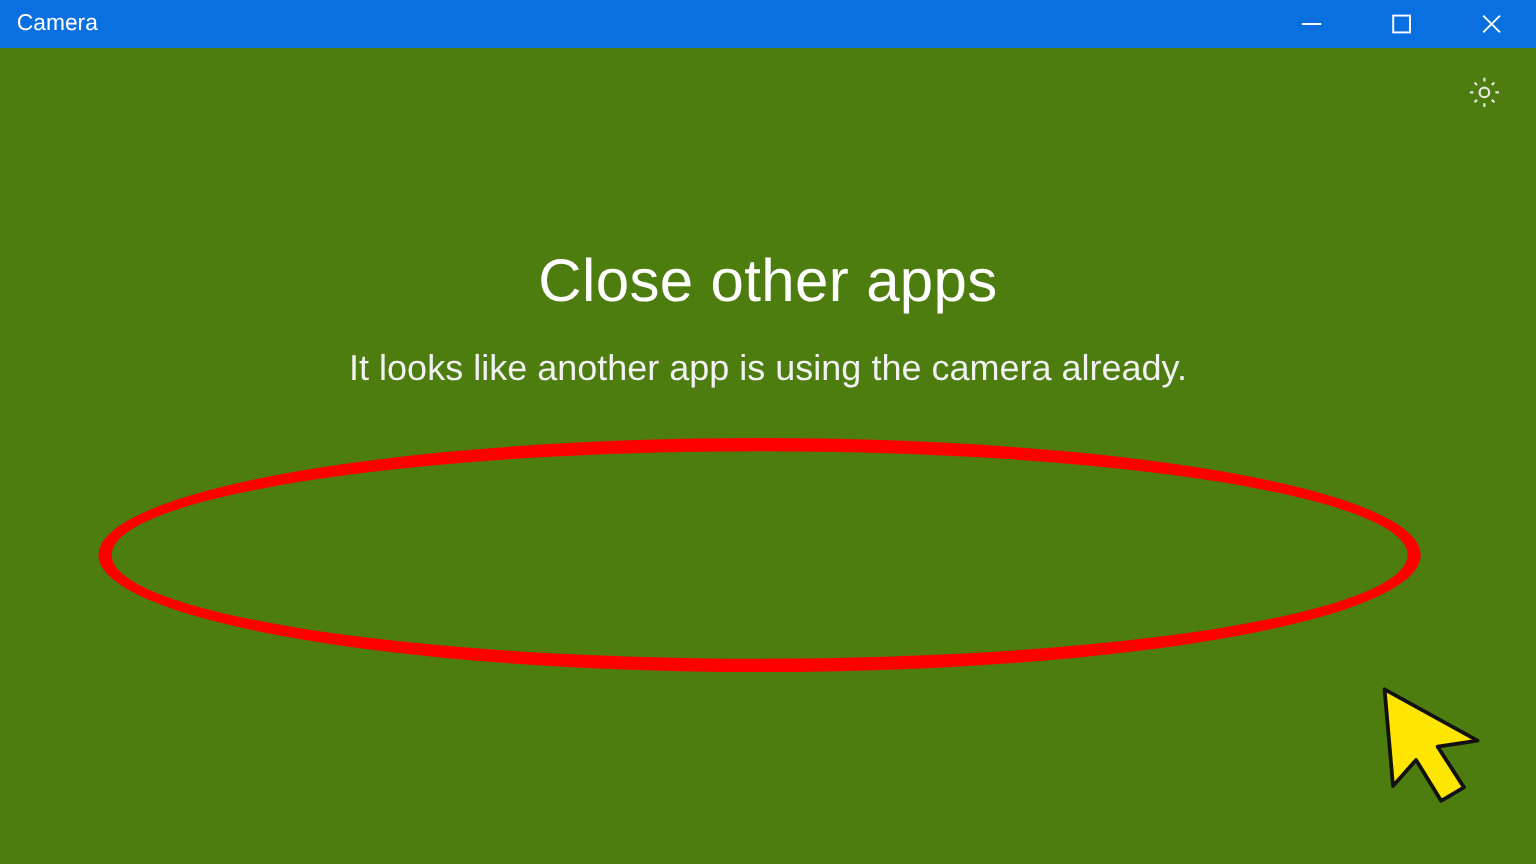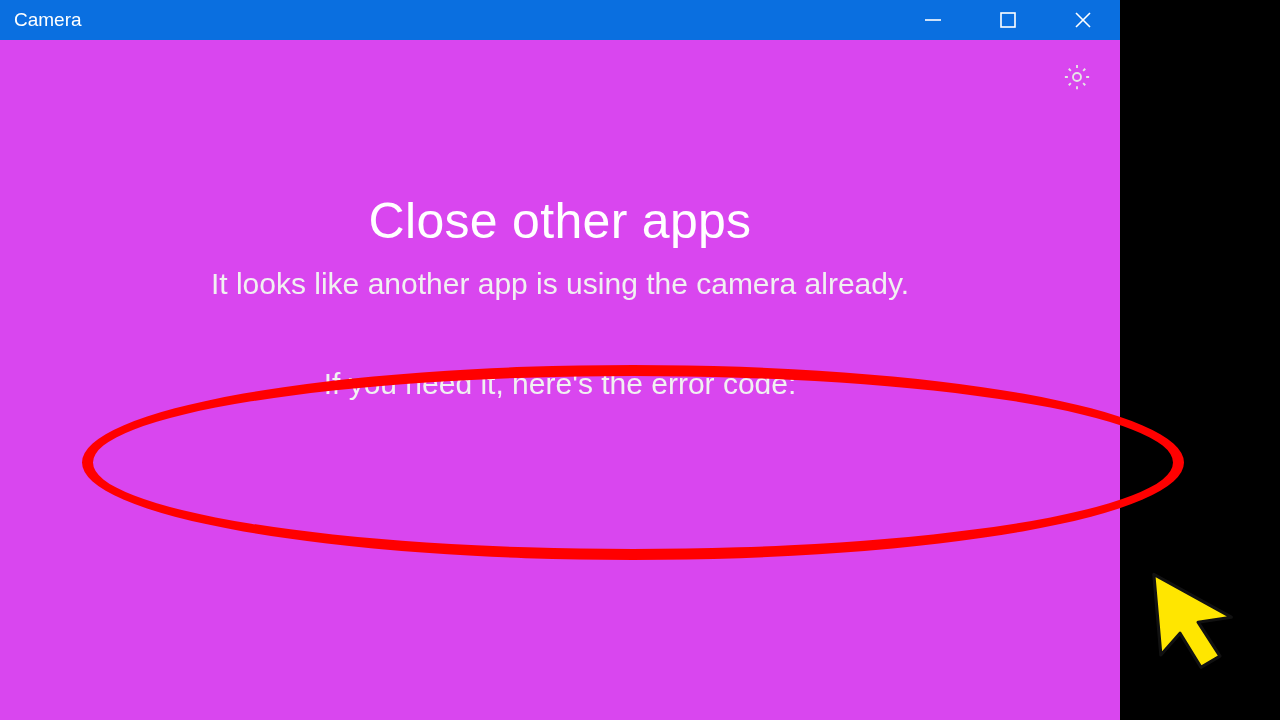--- a/index.html
+++ b/index.html
@@ -1,17 +1,17 @@
 <!DOCTYPE html>
 <html><head>
 <meta charset="utf-8">
 <style>
   * { box-sizing: border-box; margin: 0; padding: 0; }
   html, body { width: 1280px; height: 720px; overflow: hidden; font-family: "Segoe UI", Arial, sans-serif; background:#000; }
-  .window { width:1120px; height:720px; background:#d946ef; position:relative; }
+  .window { width:1280px; height:720px; background:#4d7c0f; position:relative; }
 
   
   .titlebar {
     height:40px; width:100%;
     background:#0a6fe0;
     display:flex; align-items:center; justify-content:space-between;
     color:#fff;
   }
   .titlebar-left { padding-left:14px; font-size:19px; font-weight:400; }
   .titlebar-right { display:flex; height:100%; }
@@ -26,25 +26,25 @@
   
   .gear {
     position:absolute; top:62px; right:28px;
     width:30px; height:30px;
     color:#fff; cursor:pointer;
   }
   .gear svg { width:100%; height:100%; stroke:#e5e5e5; fill:none; }
 
   
   .content {
-    position:absolute; left:50%; top:192px; transform:translateX(-50%);
+    position:absolute; left:50%; top:205px; transform:translateX(-50%);
     width:960px; text-align:center; color:#fff;
   }
   .title { font-size:50px; font-weight:300; letter-spacing:0.3px; }
-  .subtitle { font-size:30px; font-weight:300; margin-top:17px; color:#f1f1f1; }
+  .subtitle { font-size:30px; font-weight:300; margin-top:28px; color:#f1f1f1; }
   .errblock { margin-top:60px; font-size:30px; font-weight:300; line-height:1.55; color:#f1f1f1; }
 
   
   .ellipse {
     position:absolute;
     left:82px; top:365px;
     width:1102px; height:195px;
     border:11px solid #ff0000;
     border-radius:50%;
     pointer-events:none;
@@ -90,21 +90,20 @@
     <svg viewBox="0 0 24 24" stroke-width="1.5">
       <circle cx="12" cy="12" r="3.2"></circle>
       <path d="M12 2.3v2.4M12 19.3v2.4M21.7 12h-2.4M4.7 12H2.3M18.6 5.4l-1.7 1.7M7.1 16.9l-1.7 1.7M18.6 18.6l-1.7-1.7M7.1 7.1 5.4 5.4"></path>
     </svg>
   </div>
 
   <div class="content">
     <div class="title">Close other apps</div>
     <div class="subtitle">It looks like another app is using the camera already.</div>
     <div class="errblock">
-      <div>If you need it, here's the error code:</div>
     </div>
   </div>
 
   <div class="ellipse"></div>
 
   <svg class="cursor-arrow" viewBox="0 0 100 120">
     <polygon points="8,8 8,85 28,66 45,100 64,91 46,57 78,55" fill="#ffe600" stroke="#111" stroke-width="3" stroke-linejoin="round"></polygon>
   </svg>
 
 </div>

